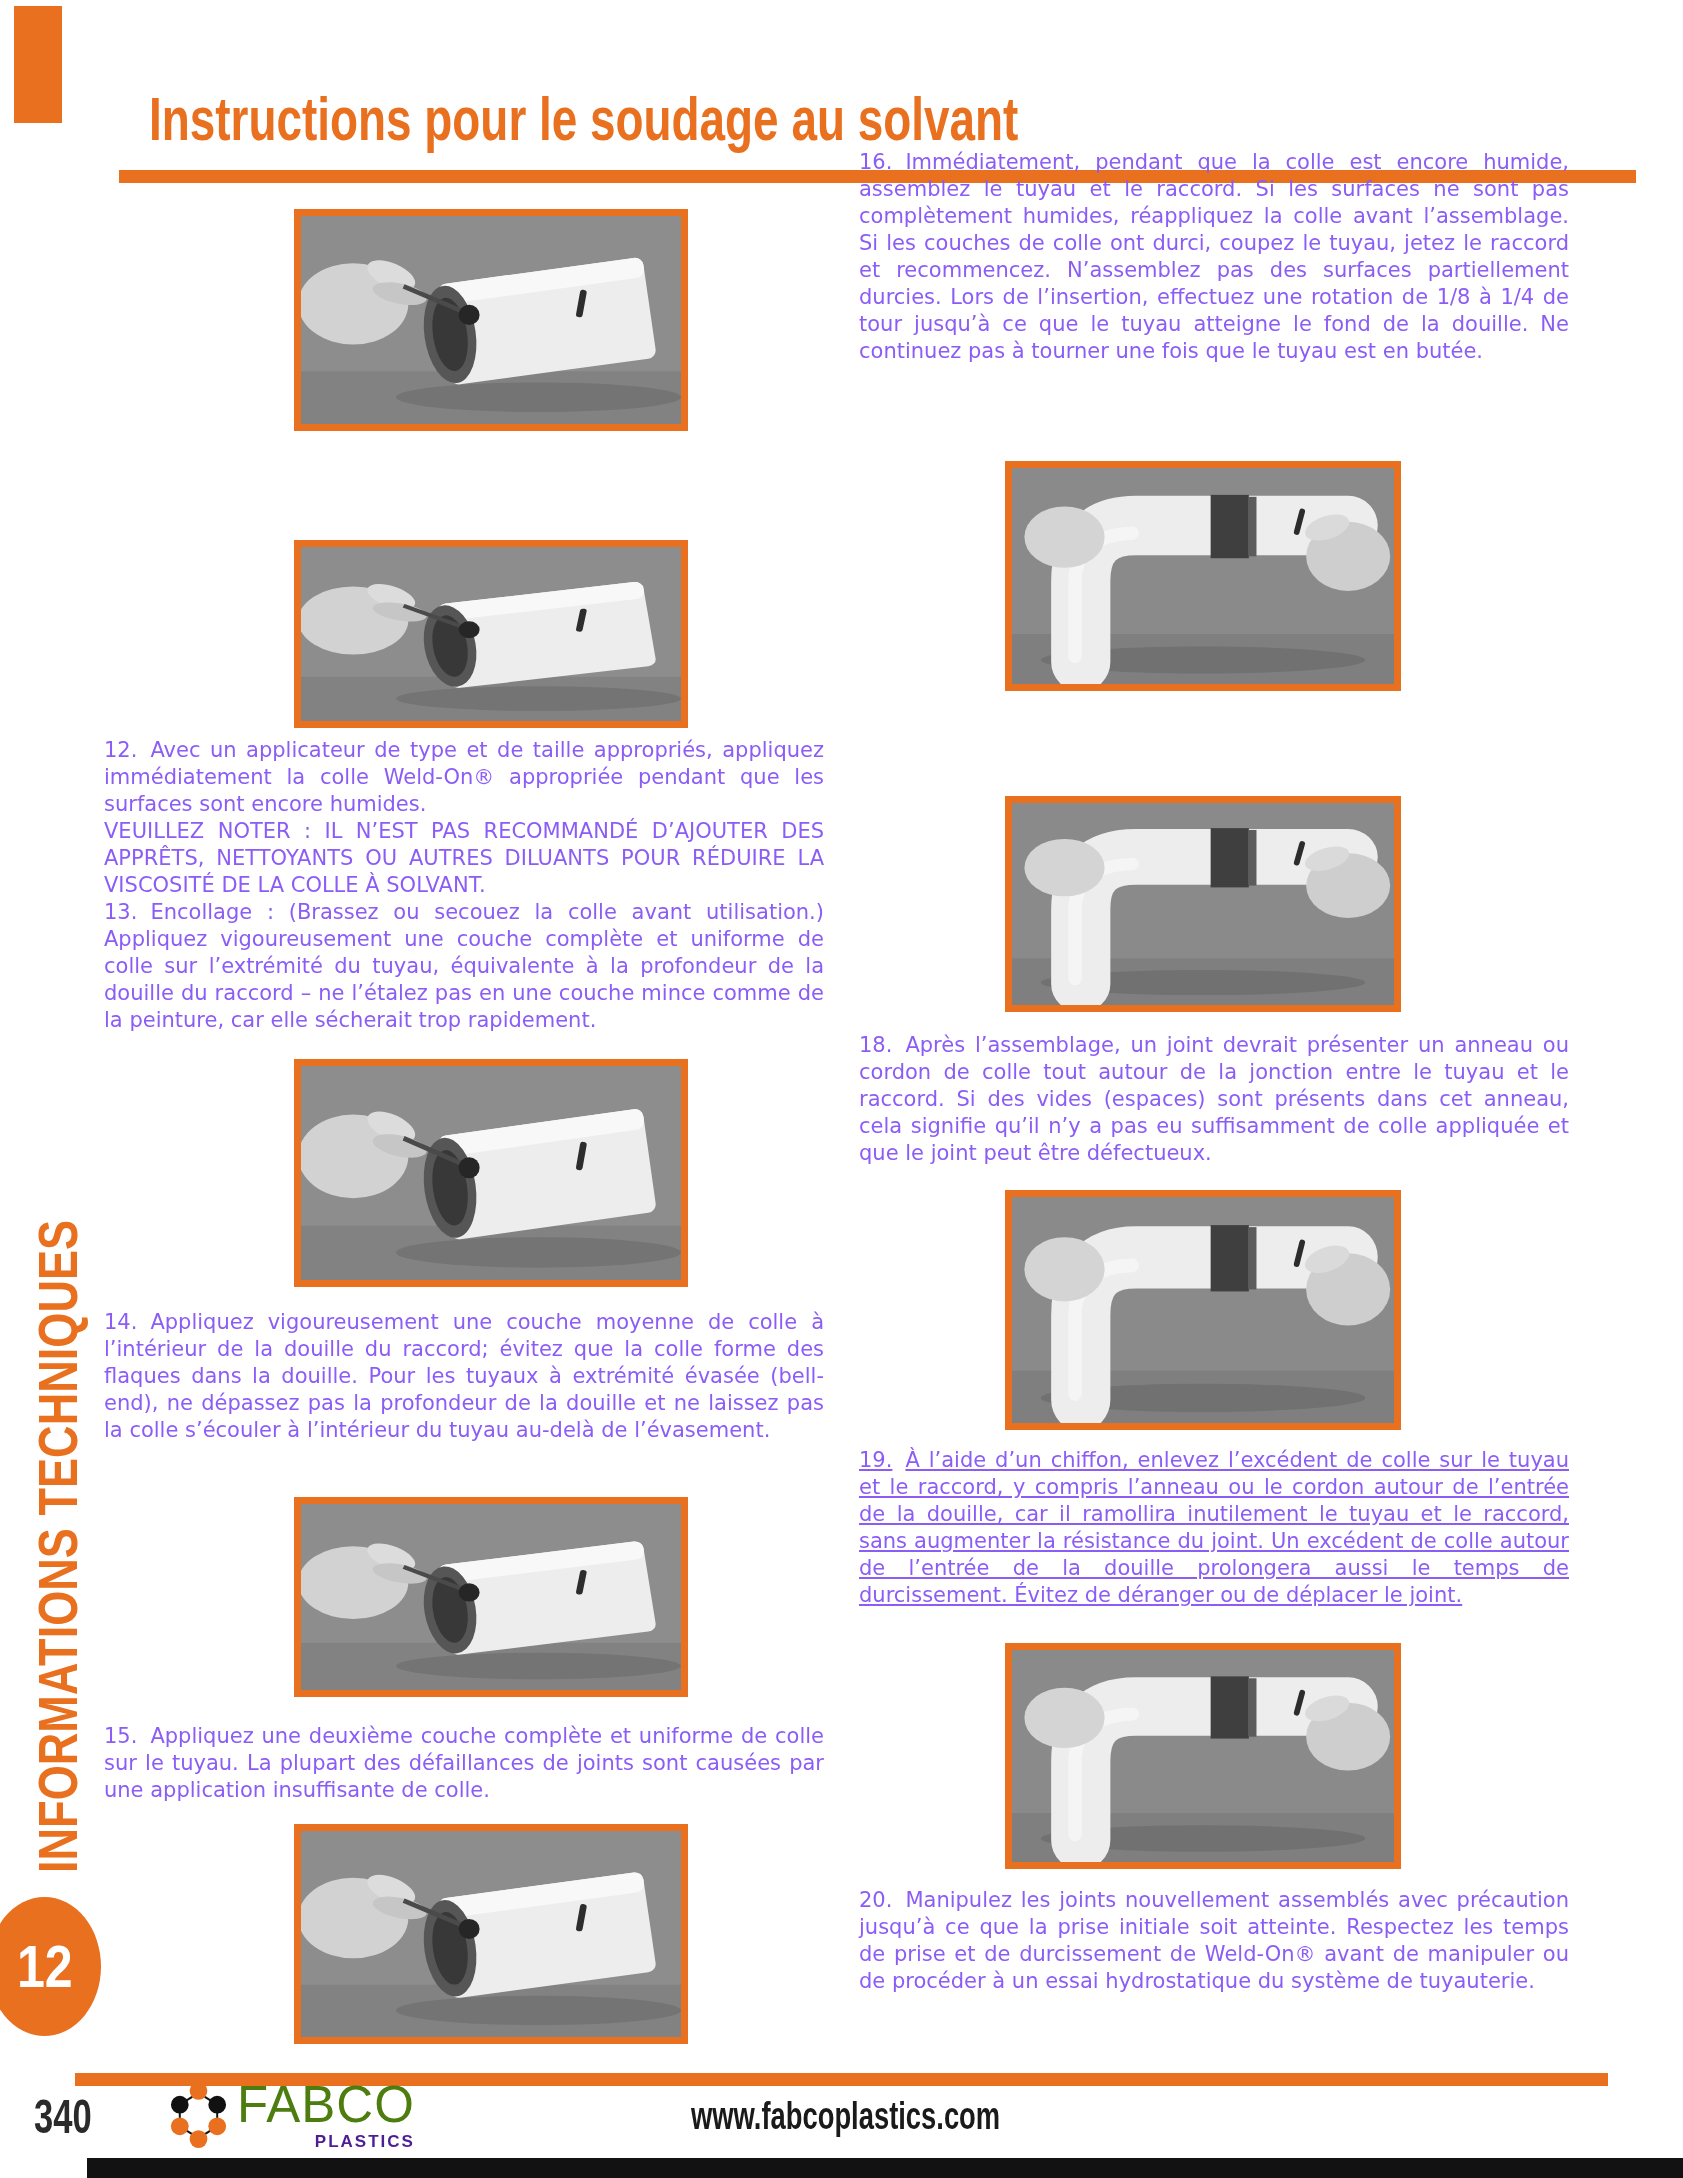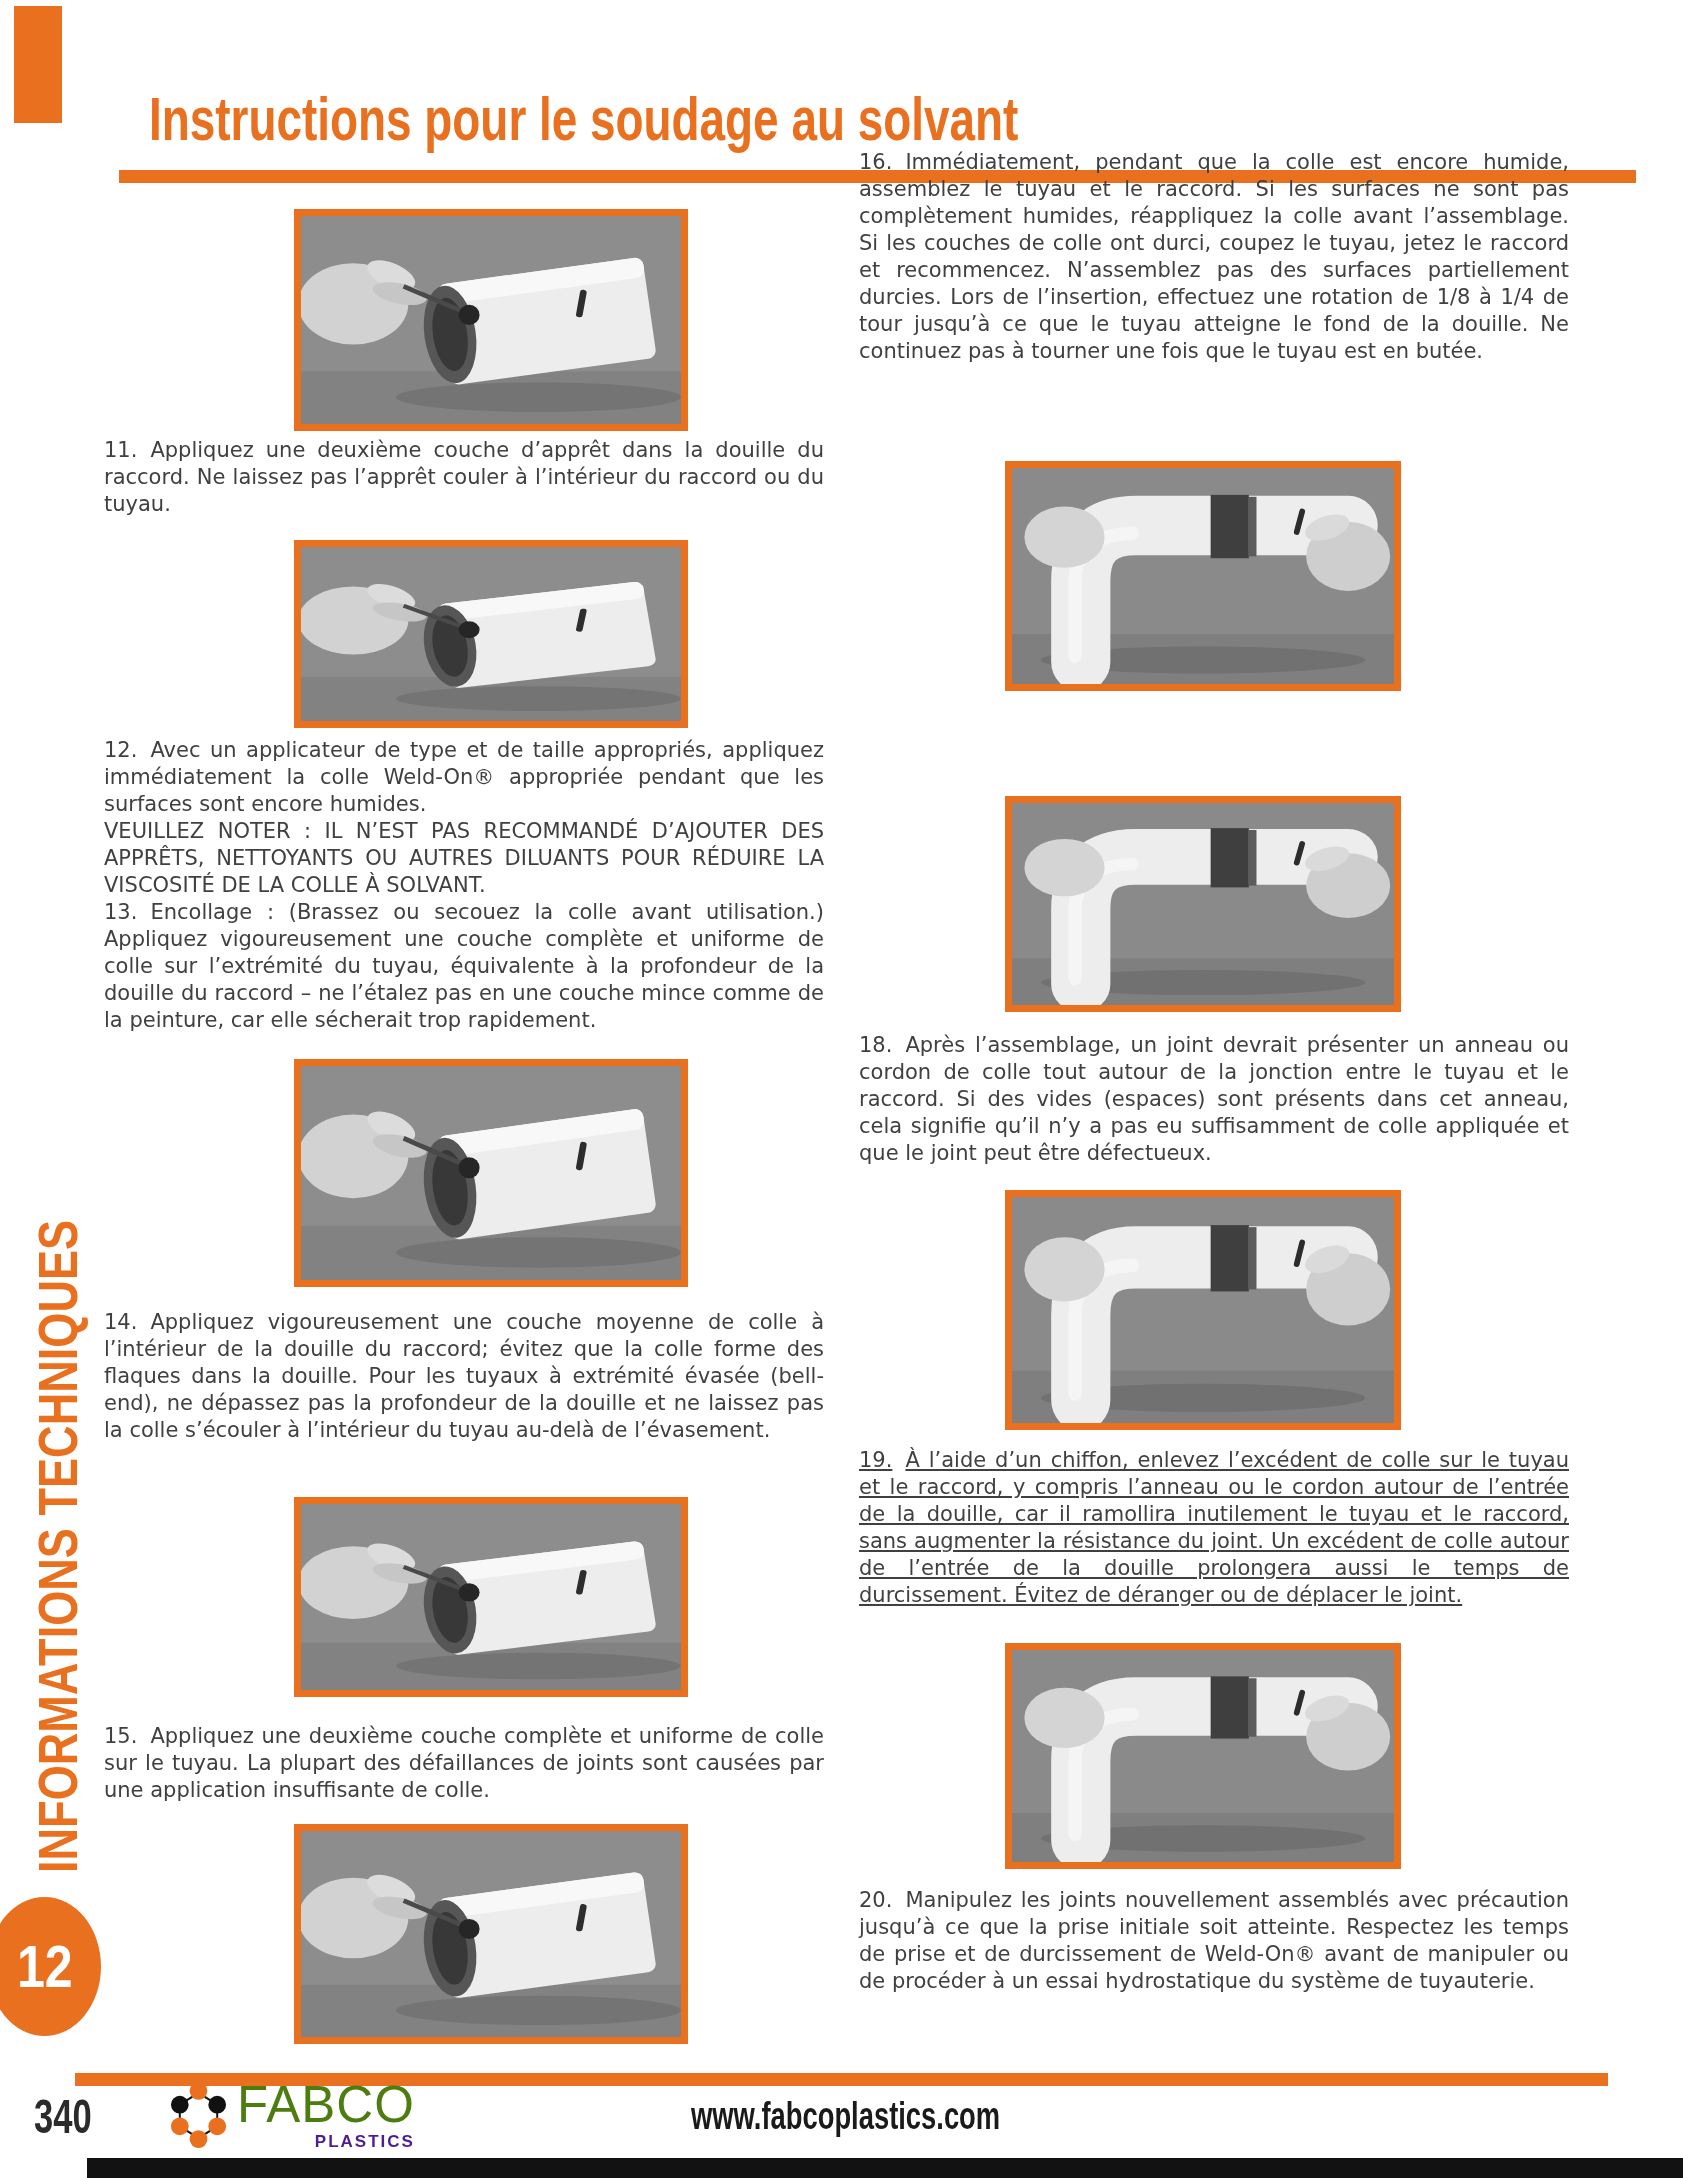--- a/index.html
+++ b/index.html
@@ -7,21 +7,21 @@
         font-family:"DejaVu Sans",sans-serif;}
 
   
   .corner-tab{position:absolute;left:14px;top:6px;width:48px;height:117px;background:#E8701F;}
   .page-title{position:absolute;left:149px;top:83px;color:#E8701F;
               font-family:"Liberation Sans",sans-serif;font-weight:bold;font-size:62px;
               white-space:nowrap;transform:scaleX(0.74);transform-origin:0 0;letter-spacing:0px;}
   .title-rule{position:absolute;left:119px;top:170px;width:1517px;height:13px;background:#E8701F;}
 
   
-  .txt{position:absolute;font-size:21px;line-height:27px;color:#404040;text-align:justify;}
+  .txt{position:absolute;font-size:21px;line-height:27px;color:#8b5cf6;text-align:justify;}
   .txt p{margin:0;}
   .num{margin-right:13px;}
   #t11{left:104px;top:437px;width:720px;}
   #t12{left:104px;top:737px;width:720px;}
   #t14{left:104px;top:1309px;width:720px;}
   #t15{left:104px;top:1723px;width:720px;}
   #t16{left:859px;top:149px;width:710px;}
   #t17{left:859px;top:707px;width:710px;}
   #t18{left:859px;top:1032px;width:710px;}
   #t19{left:859px;top:1447px;width:710px;text-decoration:underline;}
@@ -90,23 +90,20 @@
       <rect x="294" y="86" width="7" height="30" rx="3" fill="#2d2d2d" transform="rotate(18 297 101)"></rect>
     </g>
     <ellipse cx="55" cy="95" rx="58" ry="44" fill="#d2d2d2"></ellipse>
     <ellipse cx="95" cy="64" rx="27" ry="13" fill="#dcdcdc" transform="rotate(24 95 64)"></ellipse>
     <ellipse cx="104" cy="84" rx="29" ry="11" fill="#c6c6c6" transform="rotate(12 104 84)"></ellipse>
     <line x1="108" y1="76" x2="172" y2="104" stroke="#4a4a4a" stroke-width="5"></line>
     <circle cx="177" cy="107" r="11" fill="#262626"></circle>
       </svg>
     </div>
 
-  <div class="txt" id="t11">
-    <p><span class="num">11.</span><span>Appliquez une deuxième couche d’apprêt dans la douille du raccord. Ne laissez pas l’apprêt couler à l’intérieur du raccord ou du tuyau.</span></p>
-  </div>
 
   <div class="photo" id="pL2" aria-label="applying-second-primer-coat-in-fitting">
       <svg viewBox="0 0 400 225" preserveAspectRatio="none">
     <rect x="0" y="0" width="400" height="225" fill="#8d8d8d"></rect>
     <rect x="0" y="168" width="400" height="57" fill="#828282"></rect>
     <ellipse cx="250" cy="196" rx="150" ry="16" fill="#747474"></ellipse>
     <g transform="rotate(-8 250 115)">
       <rect x="150" y="60" width="218" height="110" rx="9" fill="#ededed"></rect>
       <rect x="150" y="60" width="218" height="22" rx="9" fill="#f8f8f8"></rect>
       <ellipse cx="156" cy="115" rx="27" ry="53" fill="#565656"></ellipse>

